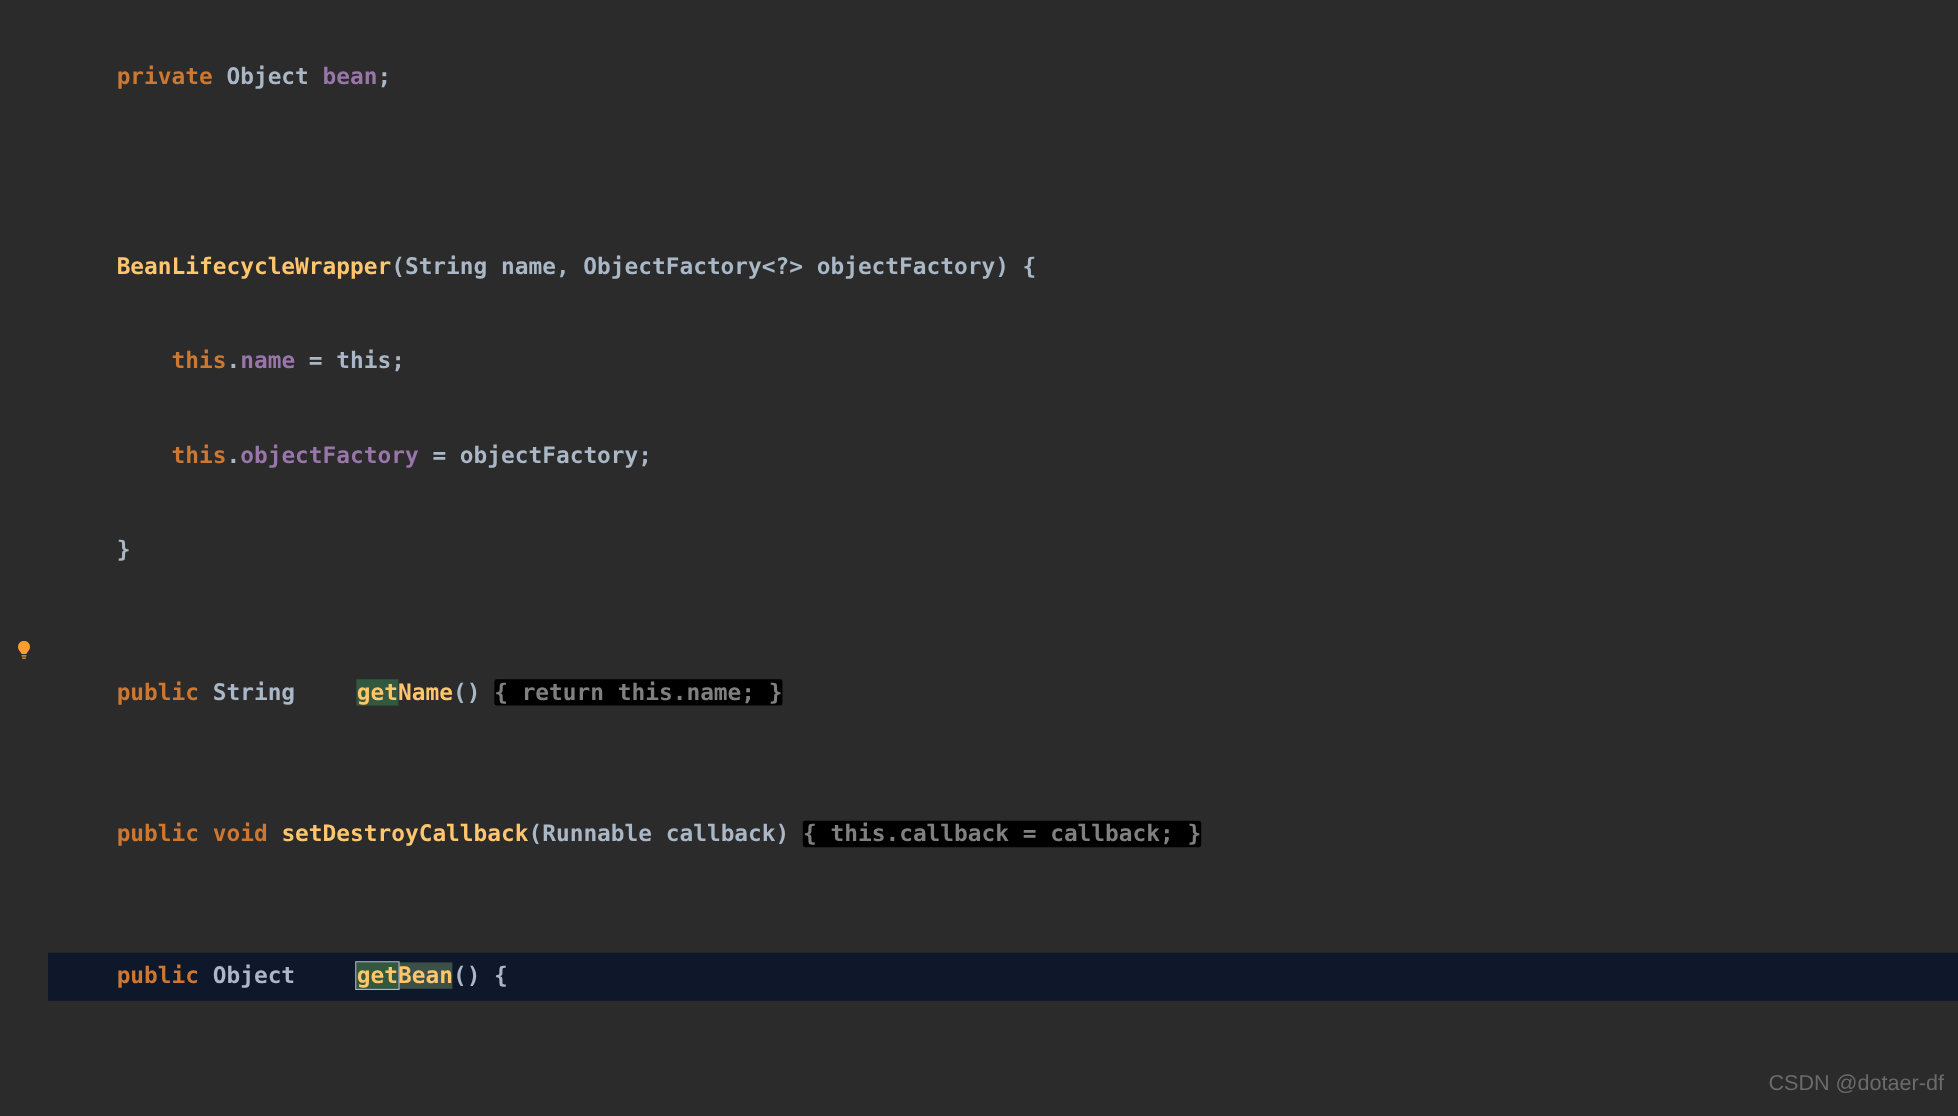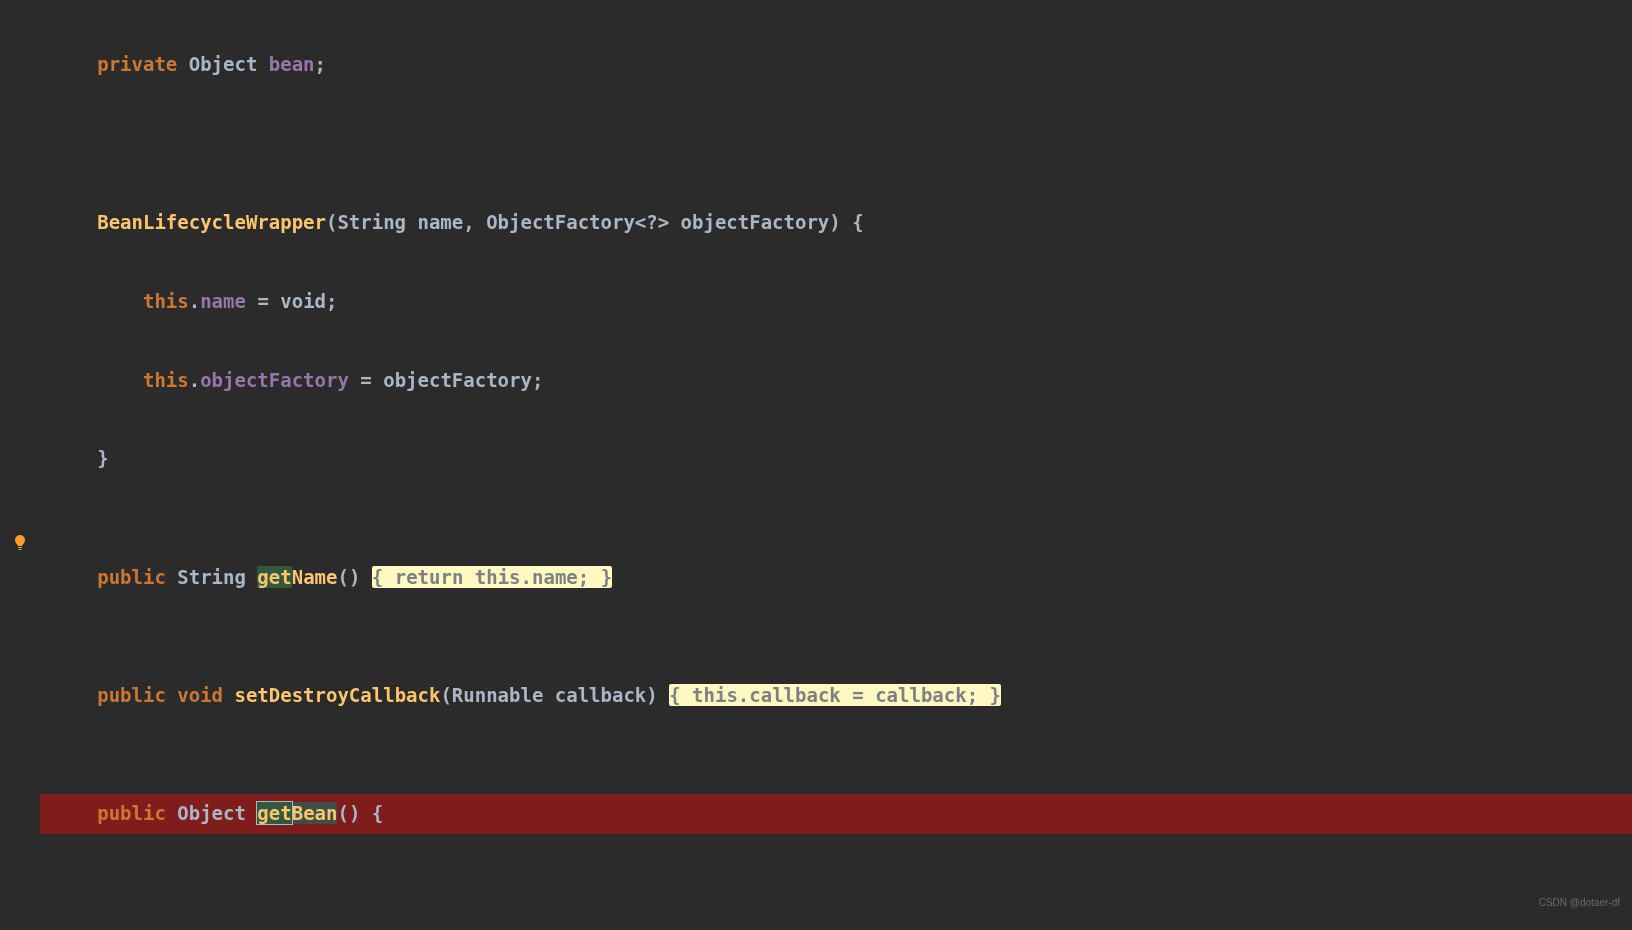--- a/index.html
+++ b/index.html
@@ -29,55 +29,55 @@
   .bulb svg { fill: #ff9e2c; }
   .code {
     position: absolute;
     left: 40px;
     top: 0;
     right: 0;
     padding-top: 6px;
     white-space: pre;
   }
   .line { display: block; font-weight: bold; }
-  .l-hl { background: #7f1d1d; display: block; width: 100%; }
+  .l-hl { background: #0f172a; display: block; width: 100%; }
   .kw { color: #cc7832; }
   .field { color: #9876aa; }
   .fn { color: #ffc66d; }
   .str-soft { color: #808080; }
-  .hl-usage { background: #32593d; }
+  .hl-usage { background: #32593d; margin-left: 40px; }
   .hl-usage2 { background: #3c5047; }
   .sel-box { outline: 1px solid #a9b7c6; }
-  .soft-fold { background: #fef9c3; color: #808080; border-radius:2px;}
+  .soft-fold { background: #000000; color: #808080; border-radius:2px;}
   .watermark {
     position: absolute;
     right: 12px;
     bottom: 8px;
     color: #6b6b6b;
-    font-size: 10px;
+    font-size: 18px;
     font-family: sans-serif;
   }
 </style>
 </head>
 <body>
 
 <div class="gutter">
   <div class="bulb">
     <svg viewBox="0 0 16 16">
         <path d="M8 0a5 5 0 0 0-5 5c0 2 1 3.2 2 4.3.5.6.8 1.2.9 1.7h4.2c.1-.5.4-1.1.9-1.7 1-1.1 2-2.3 2-4.3A5 5 0 0 0 8 0zM6 12h4v1H6zm.5 2h3v1h-3z"></path>
       </svg>
   </div>
 </div>
 
 <div class="code">
 <span class="line">     <span class="kw">private</span><span> Object </span><span class="field">bean</span><span>;</span></span>
 <span class="line"></span>
 <span class="line"></span>
 <span class="line">     <span class="fn">BeanLifecycleWrapper</span><span>(String name, ObjectFactory&lt;?&gt; objectFactory) {</span></span>
-<span class="line">         <span class="kw">this</span><span>.</span><span class="field">name</span><span> = void;</span></span>
+<span class="line">         <span class="kw">this</span><span>.</span><span class="field">name</span><span> = this;</span></span>
 <span class="line">         <span class="kw">this</span><span>.</span><span class="field">objectFactory</span><span> = objectFactory;</span></span>
 <span class="line">     <span>}</span></span>
 <span class="line"></span>
 <span class="line">     <span class="kw">public</span><span> String </span><span class="fn"><span class="hl-usage">get</span><span>Name</span></span><span>() </span><span class="soft-fold"><span>{</span><span class="str-soft"> </span><span class="kw" style="color:#808080">return</span><span class="str-soft"> </span><span class="kw" style="color:#808080">this</span><span class="str-soft">.</span><span style="color:#808080">name</span><span class="str-soft">; </span><span>}</span></span></span>
 <span class="line"></span>
 <span class="line">     <span class="kw">public</span><span class="kw"> void </span><span class="fn">setDestroyCallback</span><span>(Runnable callback) </span><span class="soft-fold"><span>{</span><span class="str-soft"> </span><span class="kw" style="color:#808080">this</span><span class="str-soft">.</span><span style="color:#808080">callback</span><span class="str-soft"> = callback; </span><span>}</span></span></span>
 <span class="line"></span>
 <span class="line l-hl">     <span class="kw">public</span><span> Object </span><span class="fn"><span class="hl-usage sel-box">get</span><span class="hl-usage2">Bean</span></span><span>() {</span></span>
 
 

